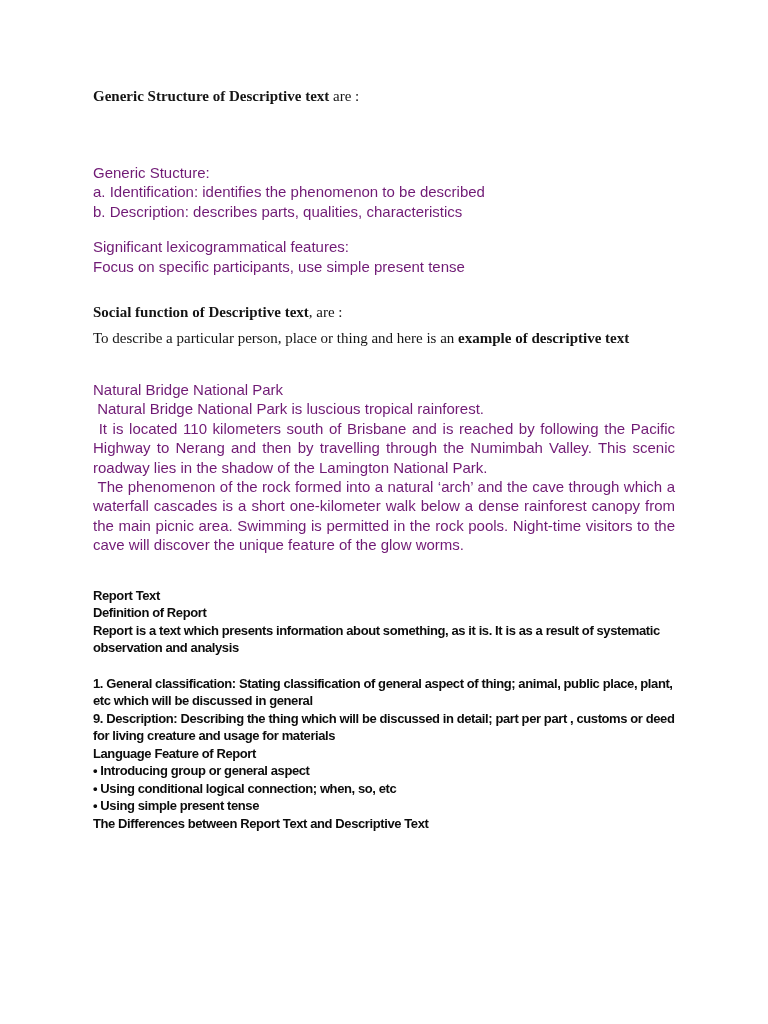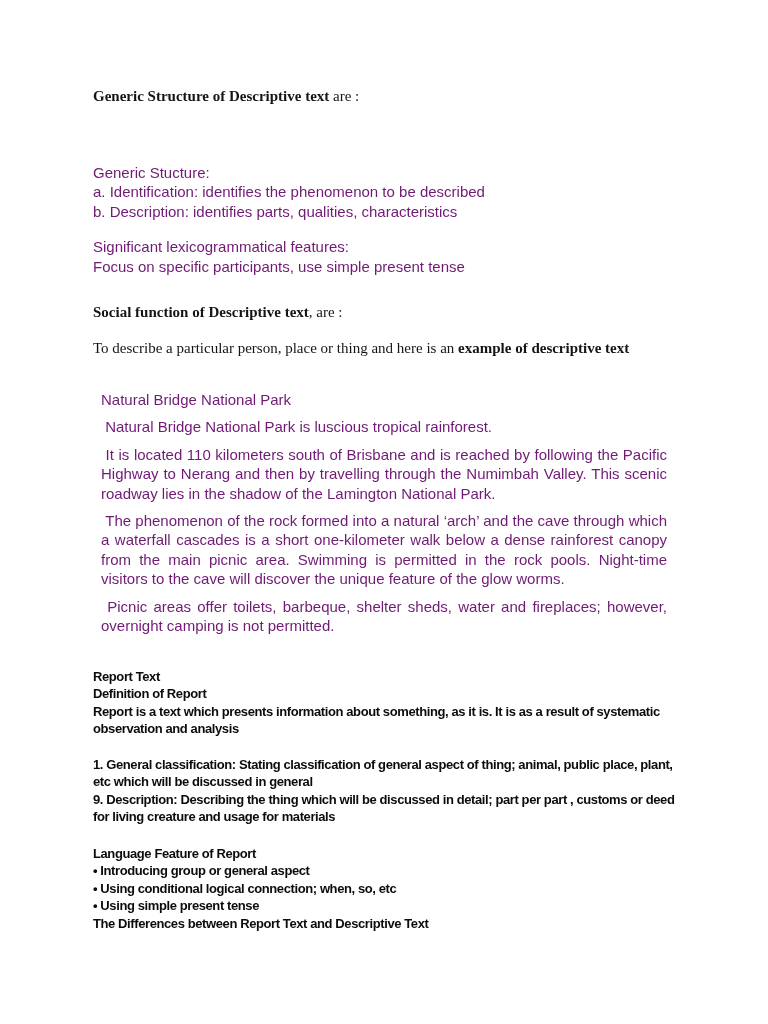--- a/index.html
+++ b/index.html
@@ -29,21 +29,21 @@
   
   .sans {
     font-family: Liberation Sans, sans-serif;
     font-size: 15px;
     line-height: 19.4px;
     color: #701a75;
   }
   .sans .line { min-height: 19.4px; }
 
   .example p {
-    margin: 8px;
+    margin: 0;
     text-align: justify;
     white-space: pre-wrap;
   }
   .example .title { text-align: left; }
 
   
   .report {
     font-family: "Liberation Sans", sans-serif;
     font-weight: bold;
     font-size: 13px;
@@ -52,61 +52,60 @@
     color: #0c0c0c;
     width: 590px;
   }
   .report .rline { min-height: 17.5px; }
 
   
   .m-heading1   { margin-top: 86px; }
   .m-structure  { margin-top: 57px; }
   .m-lexico     { margin-top: 16px; }
   .m-heading2   { margin-top: 26px; }
-  .m-intro      { margin-top: 16px; }
+  .m-intro      { margin-top: 6px; }
   .m-example    { margin-top: 32px; }
   .m-report1    { margin-top: 32px; }
   .m-report2    { margin-top: 18px; }
-  .m-report3    { margin-top: 19px; }
+  .m-report3    { }
 </style>
 </head>
 <body>
 
 <div class="page">
   <div class="content">
 
     <div class="serif m-heading1">
       <span class="b">Generic Structure of Descriptive text</span><span> are :</span>
     </div>
 
     <div class="sans m-structure">
       <div class="line">Generic Stucture:</div>
       <div class="line">a. Identification: identifies the phenomenon to be described</div>
-      <div class="line">b. Description: identifies parts, qualities, characteristics</div>
+      <div class="line">b. Description: describes parts, qualities, characteristics</div>
     </div>
 
     <div class="sans m-lexico">
       <div class="line">Significant lexicogrammatical features:</div>
       <div class="line">Focus on specific participants, use simple present tense</div>
     </div>
 
     <div class="serif m-heading2">
       <span class="b">Social function of Descriptive text</span><span>, are :</span>
     </div>
 
     <div class="serif m-intro">
       <span>To describe a particular person, place or thing and here is an </span><span class="b">example of descriptive text</span>
     </div>
 
     <div class="sans example m-example">
       <p class="title">Natural Bridge National Park</p>
       <p> Natural Bridge National Park is luscious tropical rainforest.</p>
       <p> It is located 110 kilometers south of Brisbane and is reached by following the Pacific Highway to Nerang and then by travelling through the Numimbah Valley. This scenic roadway lies in the shadow of the Lamington National Park.</p>
       <p> The phenomenon of the rock formed into a natural ‘arch’ and the cave through which a waterfall cascades is a short one-kilometer walk below a dense rainforest canopy from the main picnic area. Swimming is permitted in the rock pools. Night-time visitors to the cave will discover the unique feature of the glow worms.</p>
-      <p> Picnic areas offer toilets, barbeque, shelter sheds, water and fireplaces; however, overnight camping is not permitted.</p>
     </div>
 
     <div class="report m-report1">
       <div class="rline">Report Text</div>
       <div class="rline">Definition of Report</div>
       <div class="rline">Report is a text which presents information about something, as it is. It is as a result of systematic observation and analysis</div>
     </div>
 
     <div class="report m-report2">
       <div class="rline">1. General classification: Stating classification of general aspect of thing; animal, public place, plant, etc which will be discussed in general</div>

